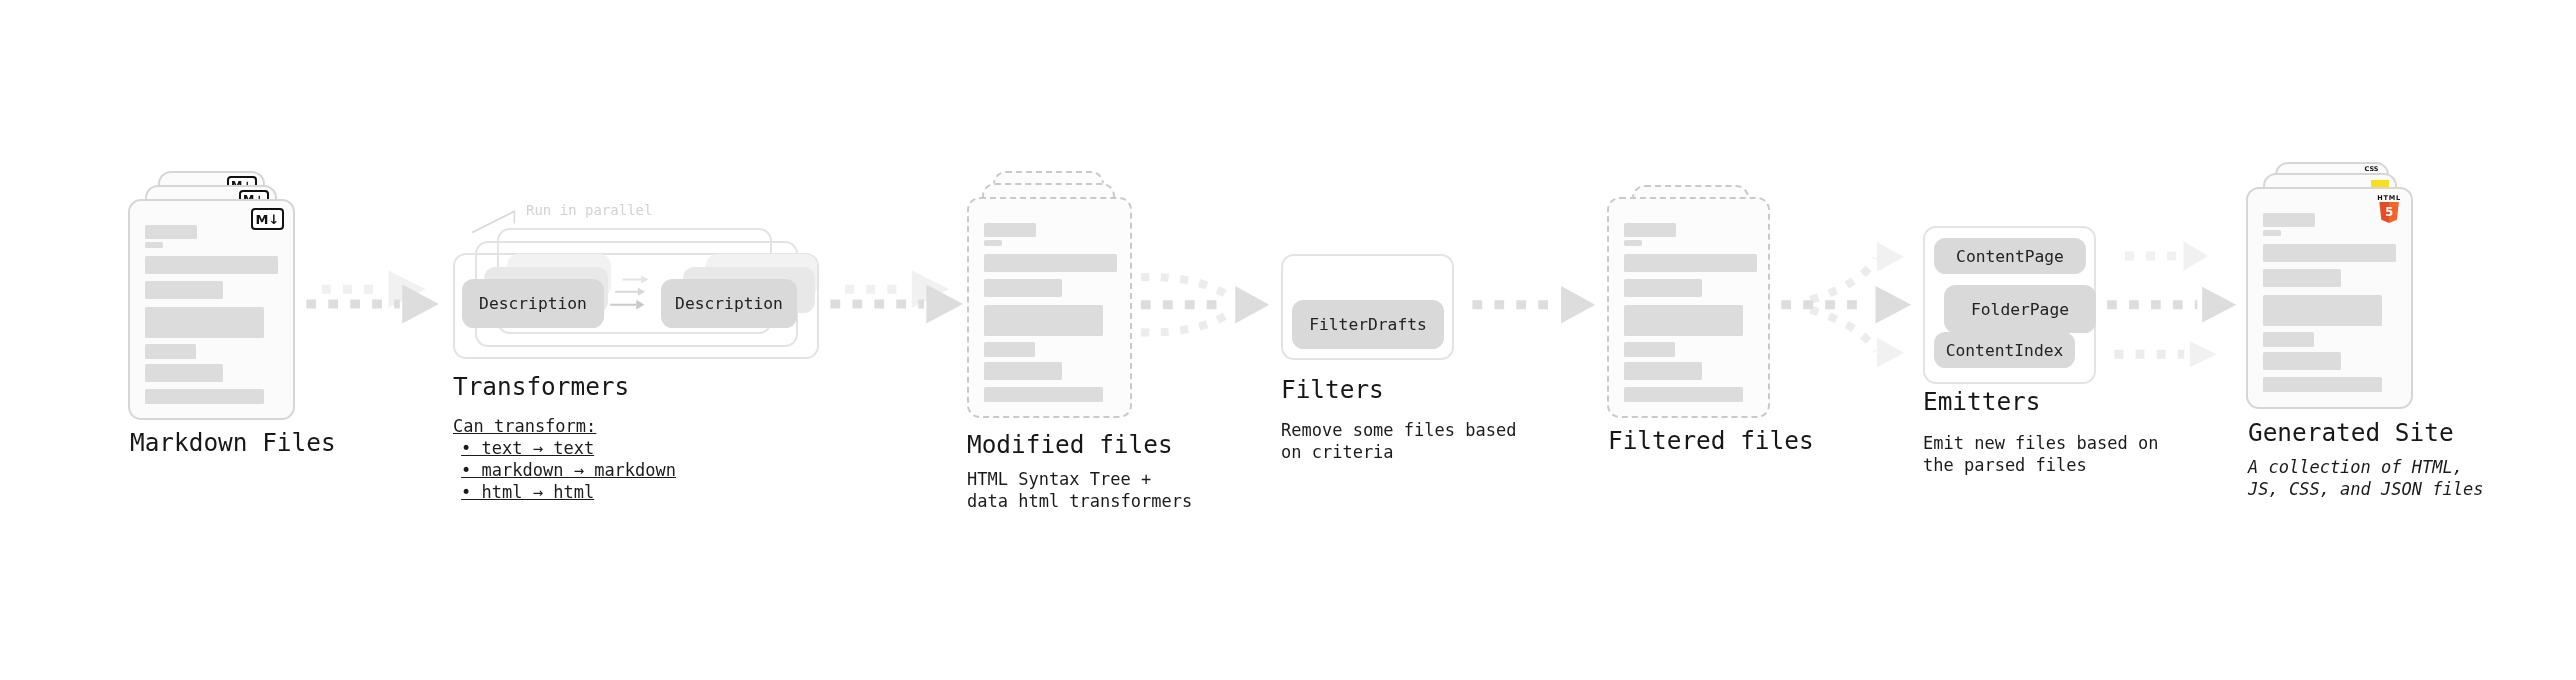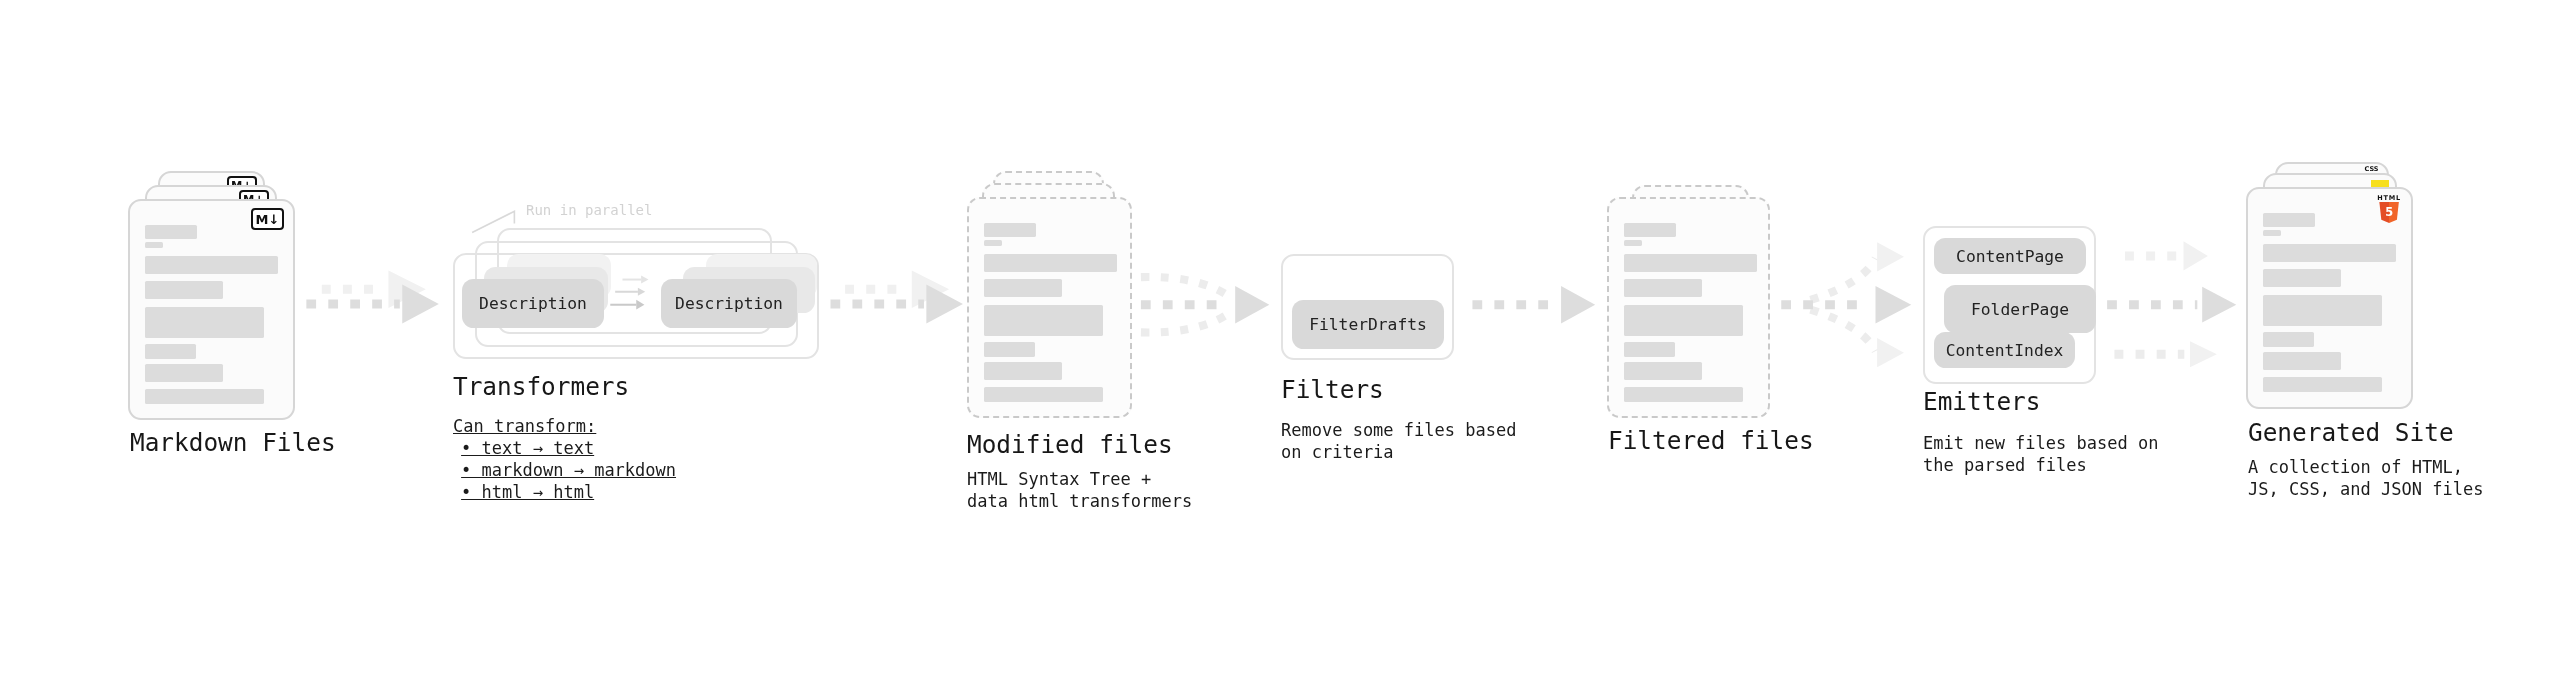--- a/index.html
+++ b/index.html
@@ -240,20 +240,20 @@
     <div class="bar" style="left: 15.4px; top: 24.4px; width: 52px; height: 14px;"></div>
         <div class="bar" style="left: 15.4px; top: 41px; width: 18px; height: 5.7px;"></div>
         <div class="bar" style="left: 15.4px; top: 55px; width: 133px; height: 18px;"></div>
         <div class="bar" style="left: 15.4px; top: 80px; width: 78px; height: 18px;"></div>
         <div class="bar" style="left: 15.4px; top: 106px; width: 119px; height: 31px;"></div>
         <div class="bar" style="left: 15.4px; top: 143px; width: 51px; height: 14.6px;"></div>
         <div class="bar" style="left: 15.4px; top: 163px; width: 78px; height: 18px;"></div>
         <div class="bar" style="left: 15.4px; top: 188px; width: 119px; height: 14.6px;"></div>
       </div>
     <div class="title" style="left:2248px;top:421px;">Generated Site</div>
-    <div class="desc" style="left:2248px;top:456px;">
+    <div class="desc" style="left:2248px;top:456px;font-style:italic;">
       <div>A collection of HTML,</div>
       <div>JS, CSS, and JSON files</div>
     </div>
   </div>
 
 </div>
 
 
 </body></html>

